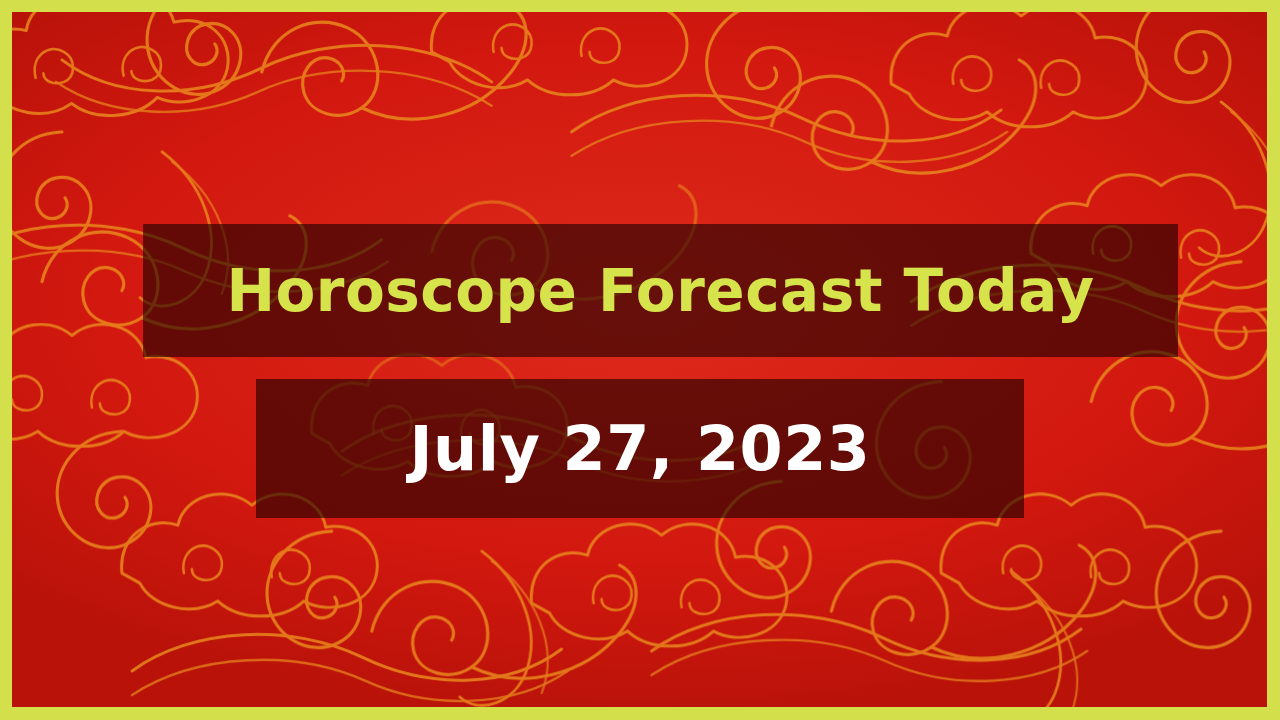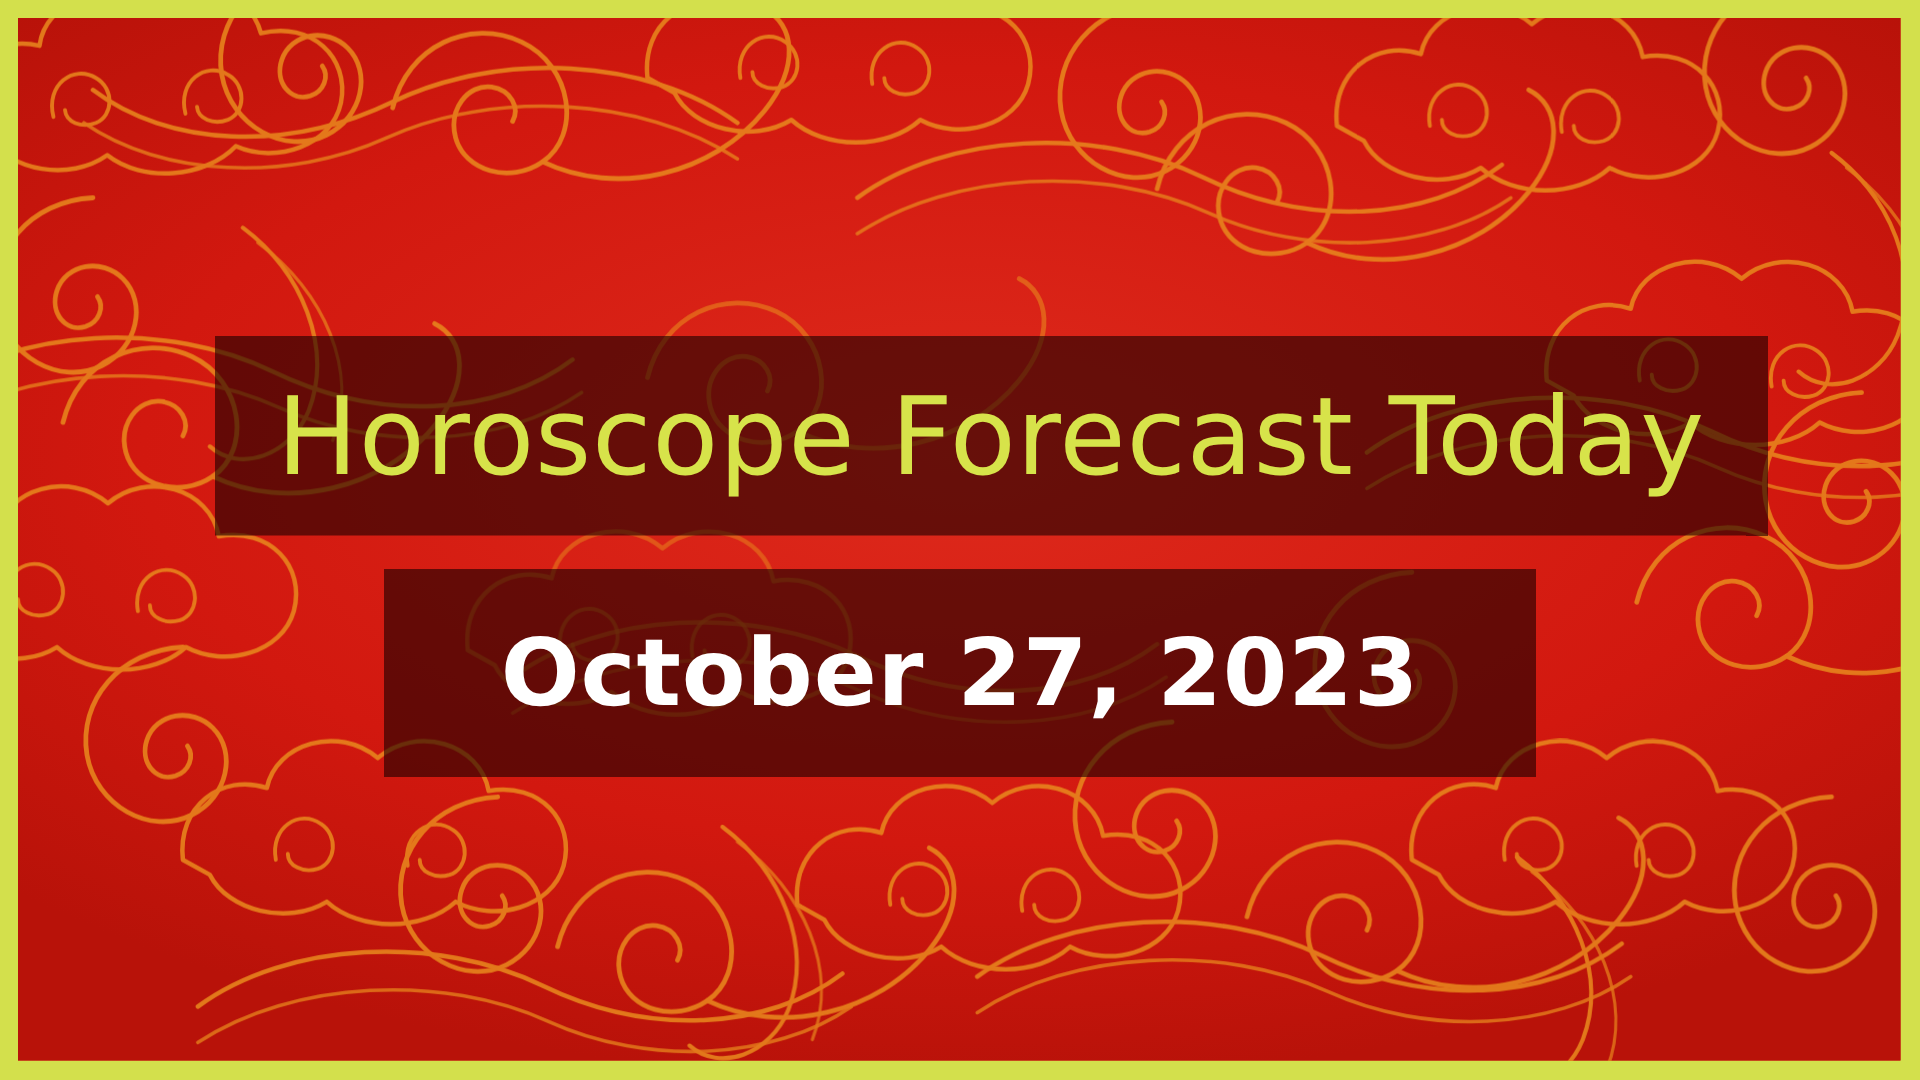--- a/index.html
+++ b/index.html
@@ -52,22 +52,22 @@
 
   .date-banner {
     left:244px;  
     top:367px;   
     width:768px;
     height:139px;
   }
 
   .title-text {
     color:#d7e34a;
-    font-size:72px;
-    font-weight:400;
+    font-size:58px;
+    font-weight:700;
     letter-spacing:0.5px;
     line-height:1;
     white-space:nowrap;
     font-family:"DejaVu Sans", sans-serif;
   }
 
   .date-text {
     color:#ffffff;
     font-size:62px;
     font-weight:700;
@@ -153,17 +153,17 @@
           <use href="#waveA" x="330" y="400" opacity="0.6"></use>
         </g>
       </svg>
     </div>
 
     <div class="banner title-banner">
       <span class="title-text">Horoscope Forecast Today</span>
     </div>
 
     <div class="banner date-banner">
-      <span class="date-text">October 27, 2023</span>
+      <span class="date-text">July 27, 2023</span>
     </div>
 
   </div>
 </div>
 
 </body></html>

